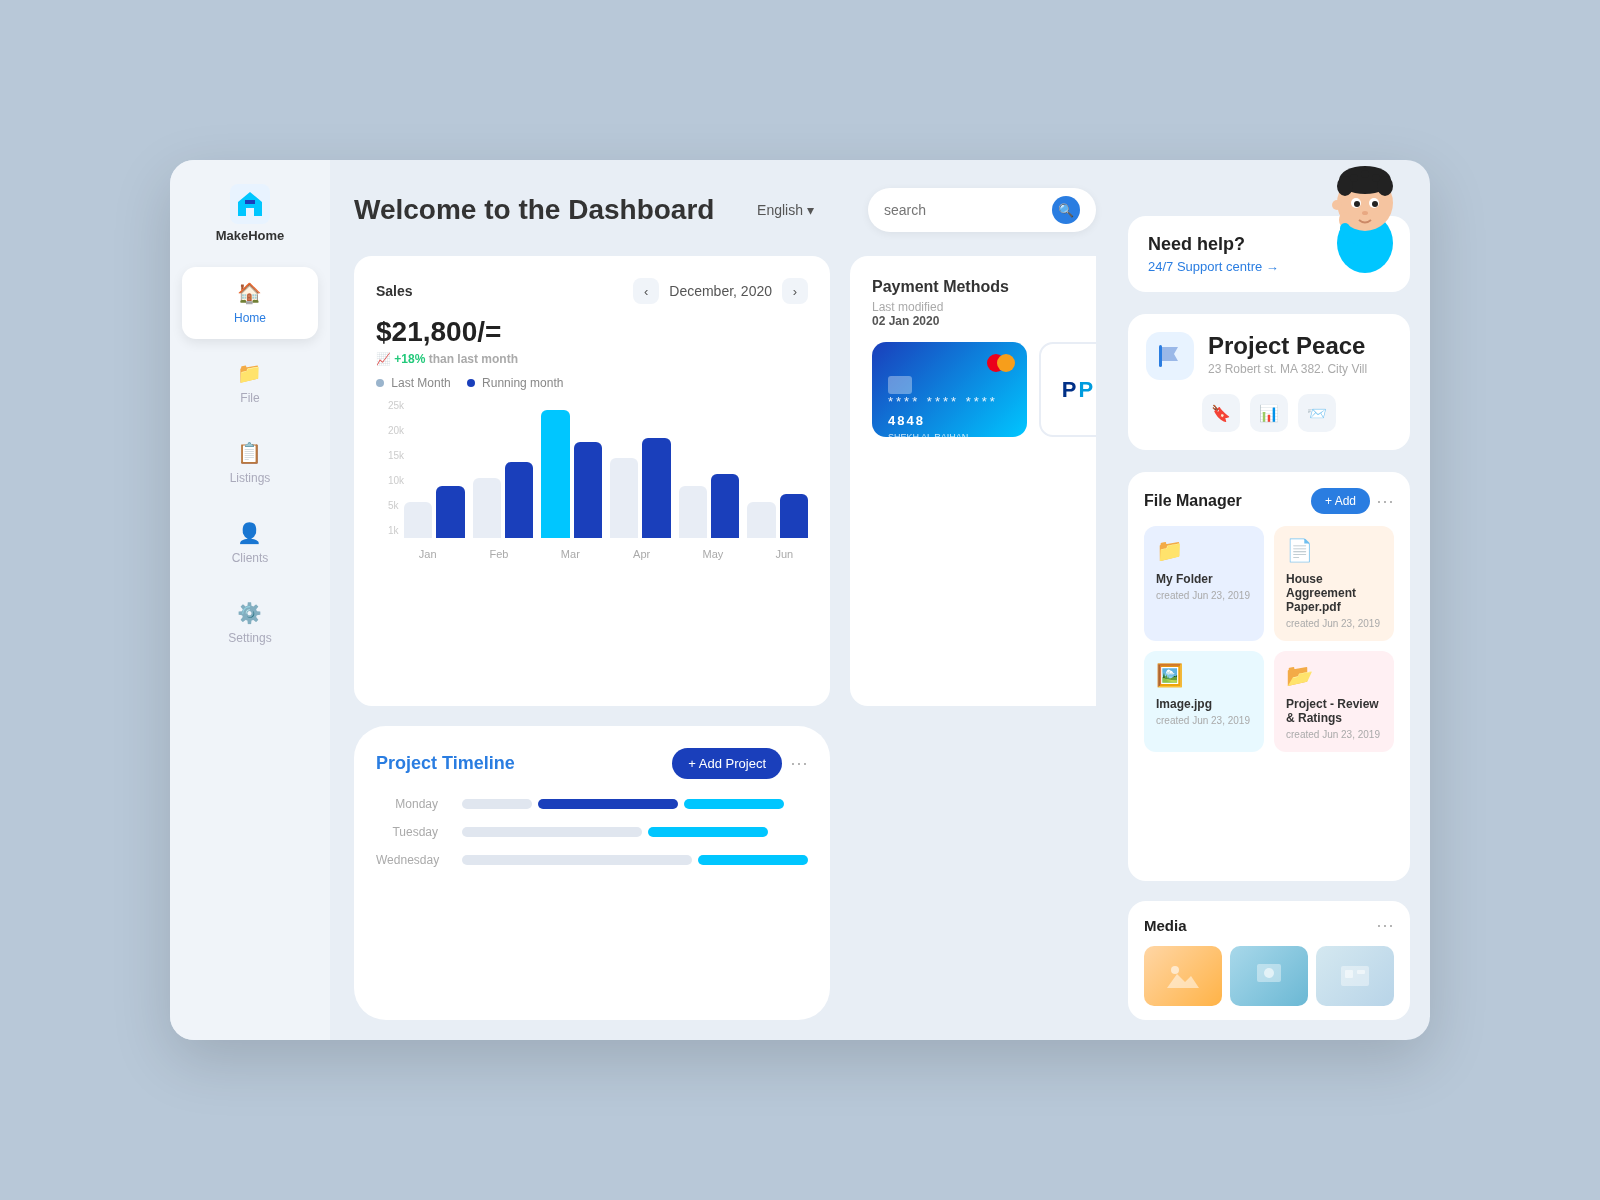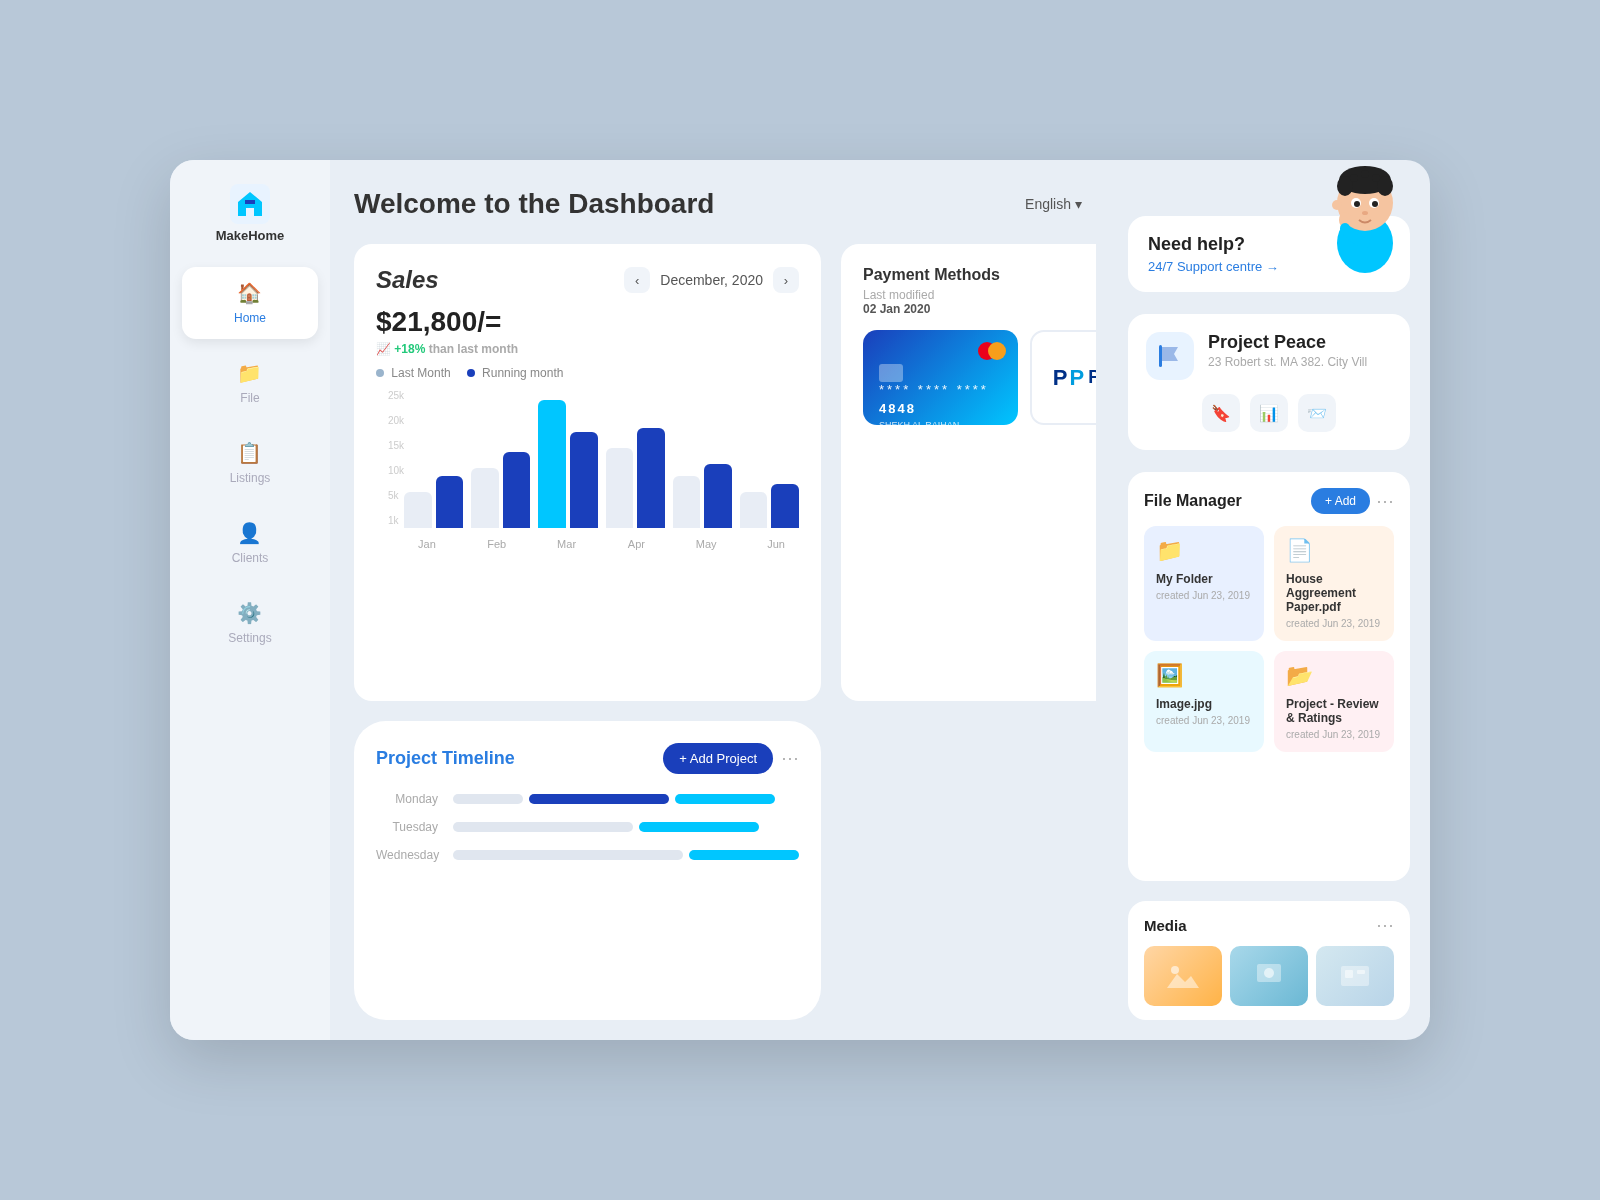--- a/index.html
+++ b/index.html
@@ -158,24 +158,23 @@
       padding: 22px 22px 14px 22px;
       grid-column: 1 / 2;
     }
     .card-header-row {
       display: flex;
       align-items: center;
       justify-content: space-between;
       margin-bottom: 12px;
     }
     .card-title {
-      font-size: 24px;
+      font-size: 14px;
       font-weight: 600;
       color: #333;
-      font-style: italic;
     }
     .date-nav {
       display: flex;
       align-items: center;
       gap: 10px;
       font-size: 14px;
       color: #555;
     }
     .date-nav button {
       background: #f0f4f9;
@@ -360,21 +359,21 @@
       margin-left: 8px;
     }
     .timeline-rows {
       display: flex;
       flex-direction: column;
       gap: 14px;
     }
     .timeline-row {
       display: flex;
       align-items: center;
-      gap: 15px;
+      gap: 24px;
     }
     .tl-day {
       font-size: 12px;
       color: #aaa;
       width: 62px;
       text-align: right;
       flex-shrink: 0;
     }
     .tl-bars {
       flex: 1;
@@ -439,21 +438,21 @@
       border-radius: 14px;
       display: flex;
       align-items: center;
       justify-content: center;
       font-size: 22px;
       color: #2a7de1;
       flex-shrink: 0;
     }
     .project-info { flex: 1; }
     .project-name {
-      font-size: 18px;
+      font-size: 24px;
       font-weight: 700;
       color: #222;
     }
     .project-address {
       font-size: 12px;
       color: #aaa;
       margin-top: 2px;
     }
     .project-actions {
       display: flex;
@@ -622,20 +621,26 @@
     </div>
   </div>
 
   <div class="main-content">
 
     <div class="header">
       <h1 class="header-title">Welcome to the Dashboard</h1>
       <div class="lang-selector">
         <span>English</span>
         <span>▾</span>
+      </div>
+      <div class="search-box">
+        <input class="search-input" type="text" placeholder="search" style="">
+        <button class="search-icon-btn">
+          <span>🔍</span>
+        </button>
       </div>
     </div>
 
     <div class="dashboard-grid">
 
       <div class="sales-card">
         <div class="card-header-row">
           <span class="card-title">Sales</span>
           <div class="date-nav">
             <button>‹</button>

